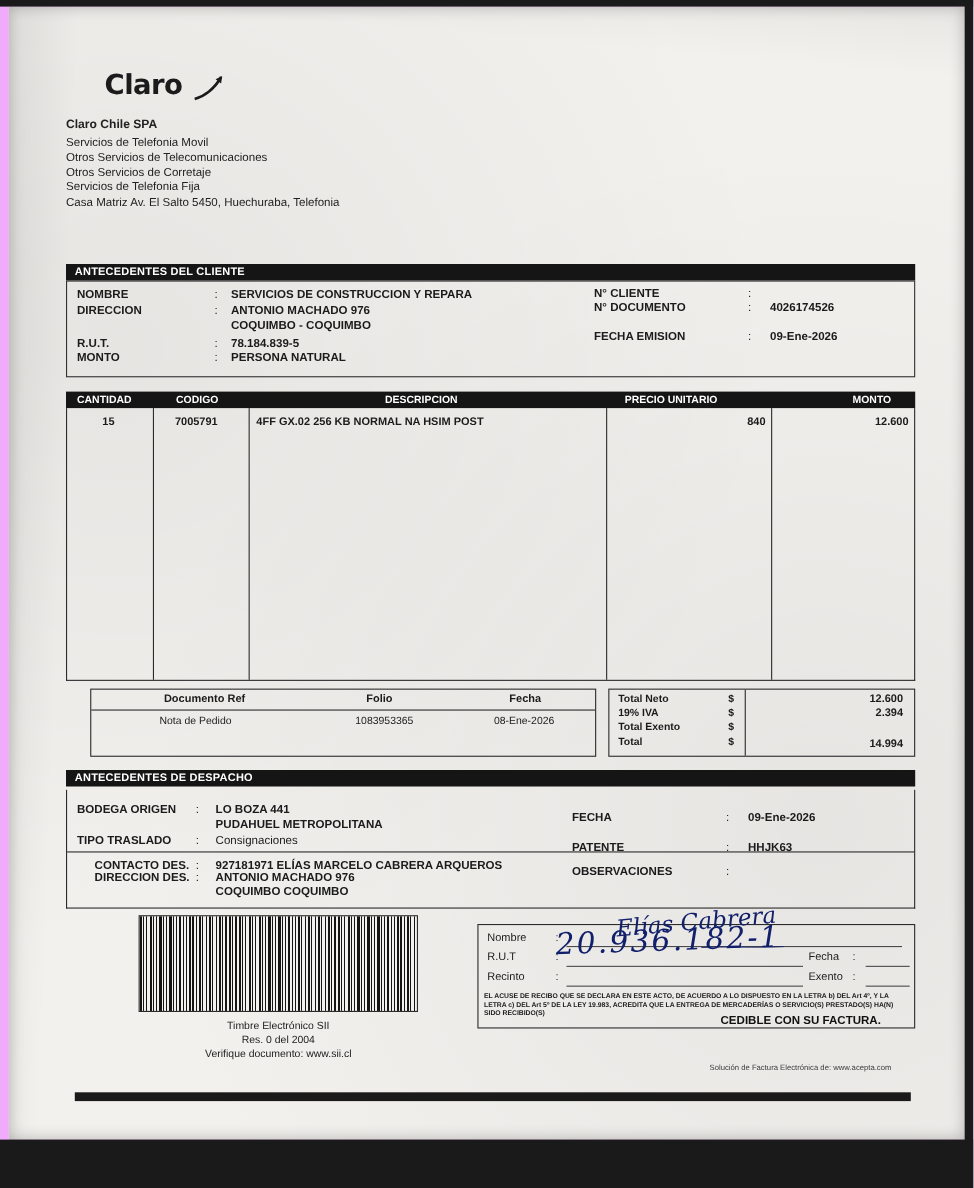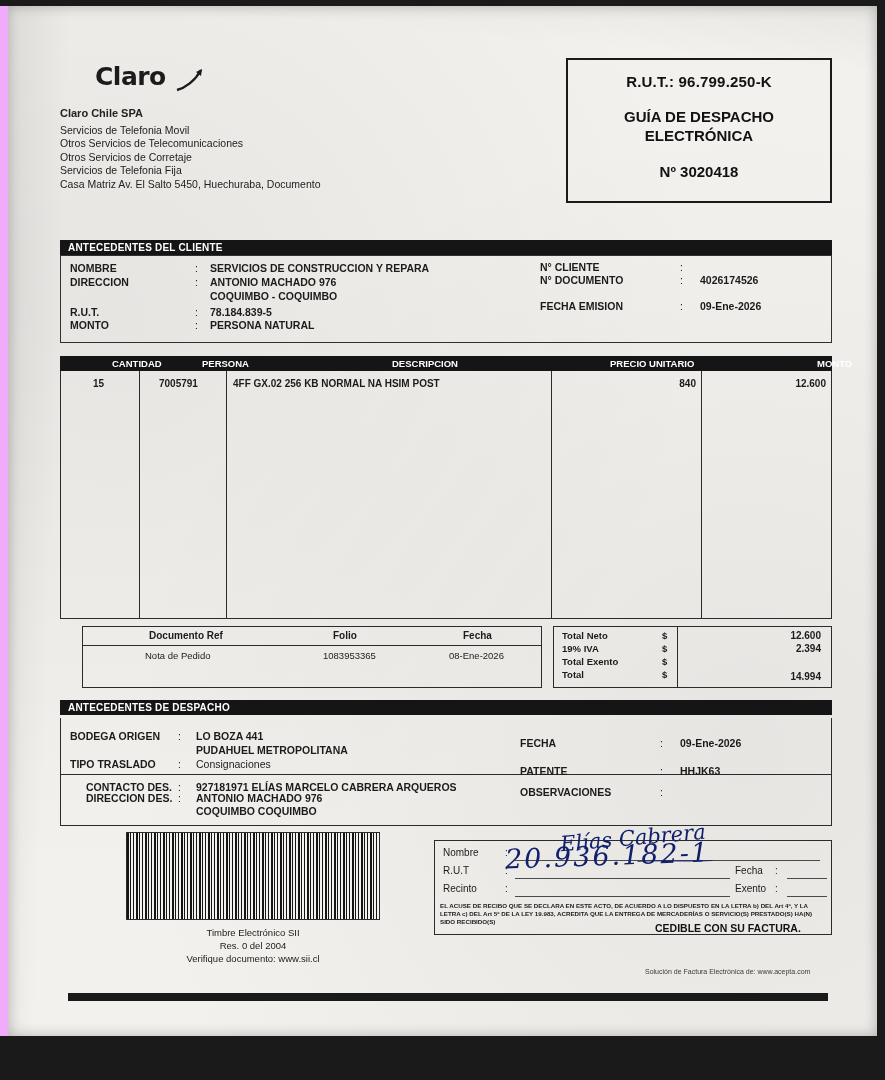--- a/index.html
+++ b/index.html
@@ -101,21 +101,21 @@
   .kv { position: absolute; font-size: 10.5px; color: #1b1b1b; }
   .kv.b { font-weight: 700; }
 
   
   .items-head {
     position: absolute; left: 60px; top: 356px;
     width: 772px; height: 15px;
     background: #151515;
   }
   .items-head span {
-    position: absolute; color: #fff; font-size: 9.5px; font-weight: 700; top: 2px; margin-left: 42px;
+    position: absolute; color: #fff; font-size: 9.5px; font-weight: 700; top: 2px;
   }
   .items-body {
     position: absolute; left: 60px; top: 371px;
     width: 772px; height: 248px;
     border: 1px solid #2b2b2b; border-top: none;
   }
   .vline { position: absolute; top: 0; bottom: 0; width: 1px; background: #2b2b2b; }
   .item-cell { position: absolute; font-size: 10px; color: #1b1b1b; font-weight: 600; }
 
   
@@ -210,29 +210,23 @@
     <path d="M2,22 C10,20 20,13 26,2" stroke="#1b1b1b" stroke-width="2.4" fill="none"></path>
     <path d="M27,1 L21,4 L26,8 Z" fill="#1b1b1b"></path>
   </svg>
 
   <div class="company-block">
     <div class="cname">Claro Chile SPA</div>
     <div>Servicios de Telefonia Movil</div>
     <div>Otros Servicios de Telecomunicaciones</div>
     <div>Otros Servicios de Corretaje</div>
     <div>Servicios de Telefonia Fija</div>
-    <div>Casa Matriz Av. El Salto 5450, Huechuraba, Documento</div>
-  </div>
-
-  <div class="rut-box">
-    <div class="rut-line">R.U.T.: 96.799.250-K</div>
-    <div class="rut-title">GUÍA DE DESPACHO</div>
-    <div style="font-size:15px;font-weight:700;color:#111;line-height:19px;">ELECTRÓNICA</div>
-    <div class="rut-folio">Nº 3020418</div>
-  </div>
+    <div>Casa Matriz Av. El Salto 5450, Huechuraba, Telefonia</div>
+  </div>
+
   <div class="sii-label">S.I.I. - SANTIAGO NORTE</div>
 
   <div class="band" style="left:60px;top:240px;width:772px;">
     <span>ANTECEDENTES DEL CLIENTE</span>
   </div>
   <div class="client-box" style="top:255px;height:88px;"></div>
 
   <div class="kv b" style="left:70px;top:262px;">NOMBRE</div>
   <div class="kv" style="left:195px;top:262px;">:</div>
   <div class="kv b" style="left:210px;top:262px;">SERVICIOS DE CONSTRUCCION Y REPARA</div>
@@ -257,21 +251,21 @@
   <div class="kv b" style="left:540px;top:274px;">N° DOCUMENTO</div>
   <div class="kv" style="left:680px;top:274px;">:</div>
   <div class="kv b" style="left:700px;top:274px;">4026174526</div>
 
   <div class="kv b" style="left:540px;top:300px;">FECHA EMISION</div>
   <div class="kv" style="left:680px;top:300px;">:</div>
   <div class="kv b" style="left:700px;top:300px;">09-Ene-2026</div>
 
   <div class="items-head">
     <span style="left:10px;">CANTIDAD</span>
-    <span style="left:100px;">PERSONA</span>
+    <span style="left:100px;">CODIGO</span>
     <span style="left:290px;">DESCRIPCION</span>
     <span style="left:508px;text-align:center;">PRECIO UNITARIO</span>
     <span style="left:715px;">MONTO</span>
   </div>
   <div class="items-body">
     <div class="vline" style="left:78px;"></div>
     <div class="vline" style="left:165px;"></div>
     <div class="vline" style="left:490px;"></div>
     <div class="vline" style="left:640px;"></div>
 

